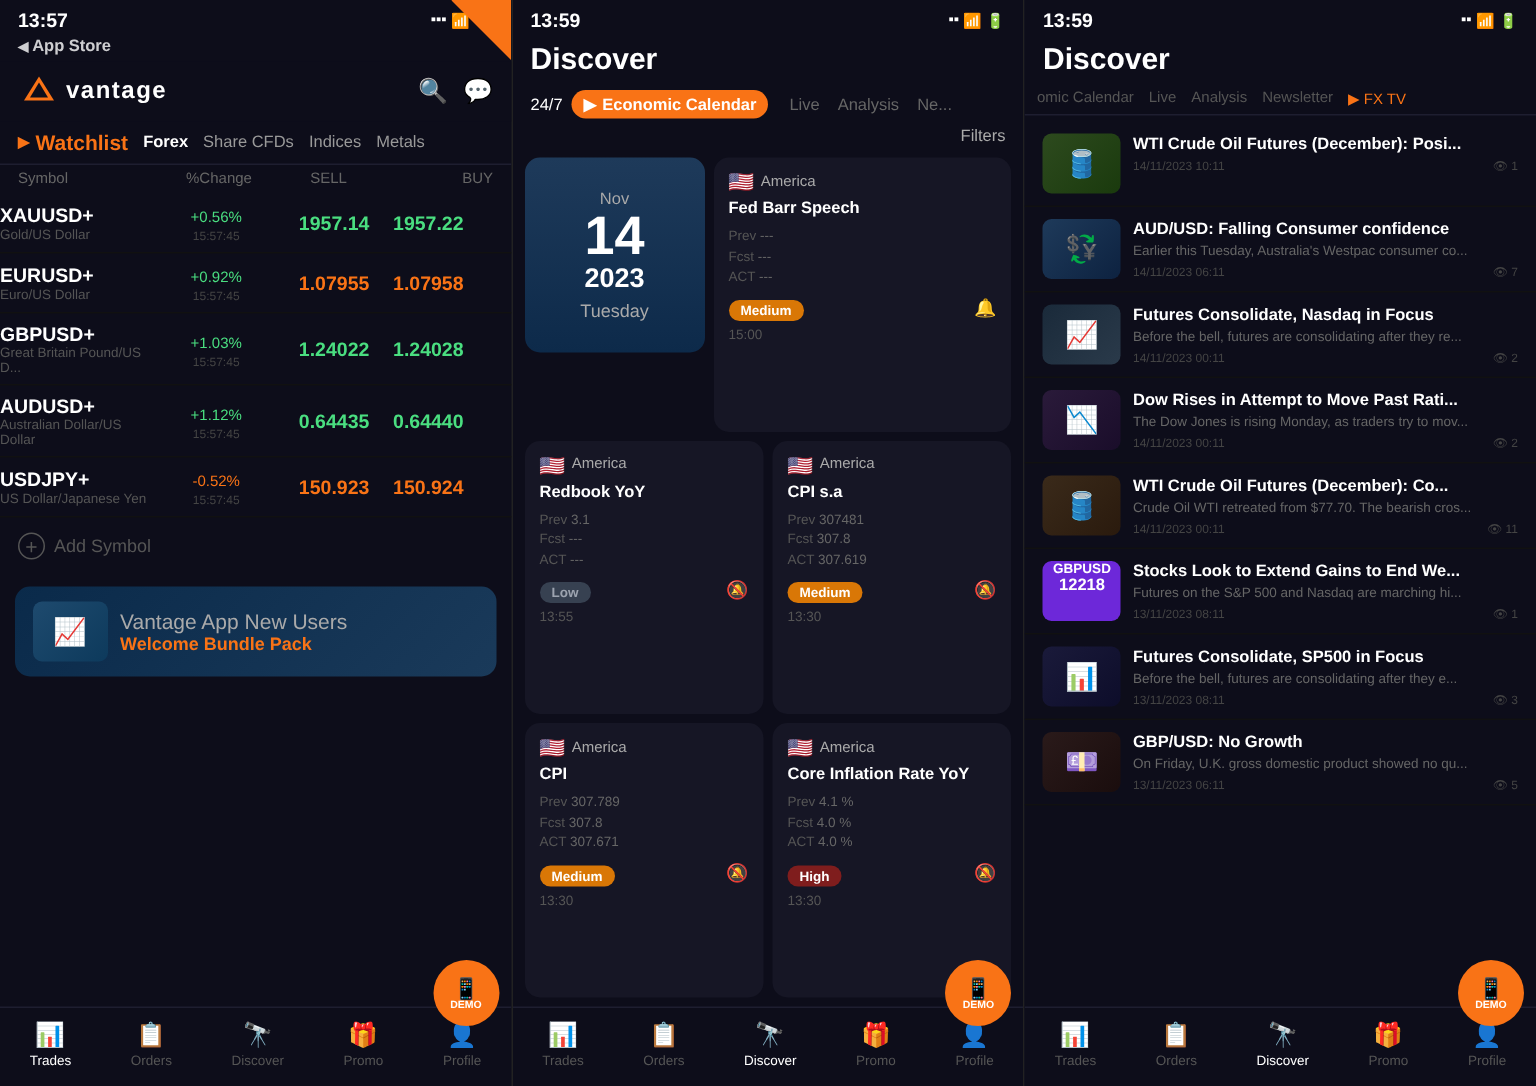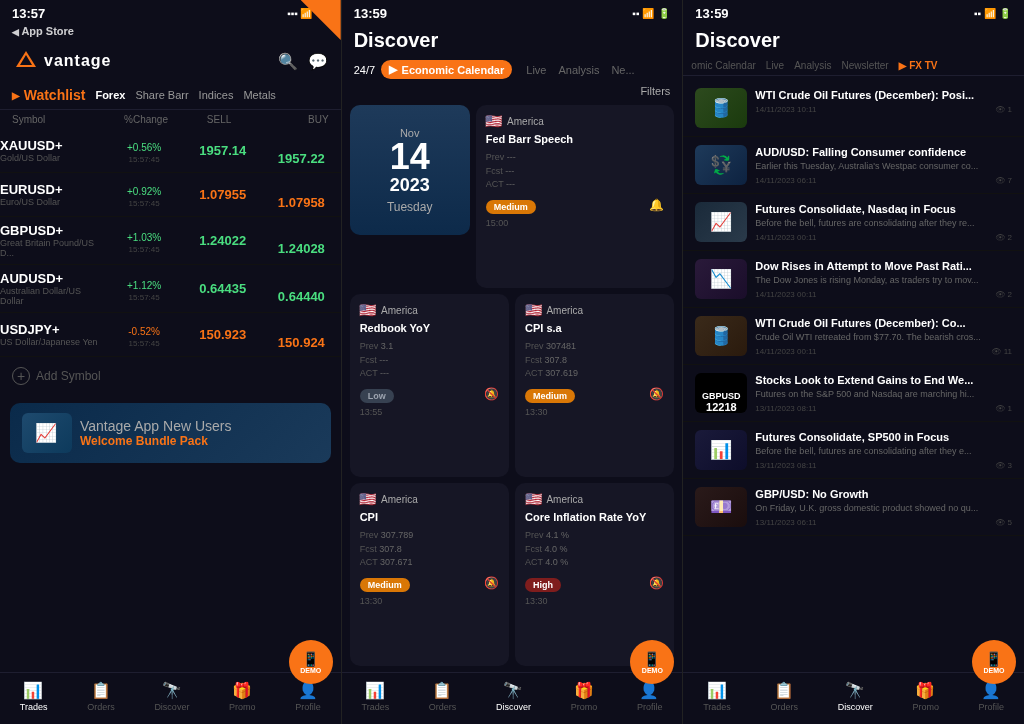--- a/index.html
+++ b/index.html
@@ -114,21 +114,21 @@
     }
     .sym-info { flex: 2; }
     .sym-name { color: #fff; font-size: 13px; font-weight: 700; }
     .sym-full { color: #555; font-size: 9px; }
     .sym-change { flex: 1.5; text-align: center; }
     .sym-change span { font-size: 10px; }
     .sym-change .time-val { display: block; color: #444; font-size: 8px; }
     .positive { color: #4ade80; }
     .negative { color: #f97316; }
     .sym-sell { flex: 1.5; text-align: center; font-size: 13px; font-weight: 700; }
-    .sym-buy { flex: 1.5; text-align: center; font-size: 13px; font-weight: 700; margin-top: 16px; }
+    .sym-buy { flex: 1.5; text-align: left; font-size: 13px; font-weight: 700; }
 
     .add-symbol {
       display: flex;
       align-items: center;
       gap: 6px;
       padding: 10px 12px;
       color: #555;
       font-size: 12px;
       cursor: pointer;
     }
@@ -313,21 +313,21 @@
     .news-views { display: flex; align-items: center; gap: 2px; color: #444; font-size: 8px; }
 
     .s3-subtabs {
       display: flex;
       gap: 10px;
       padding: 4px 8px;
       overflow: hidden;
       border-bottom: 1px solid #1e1e30;
     }
     .s3-subtab { font-size: 10px; color: #555; white-space: nowrap; cursor: pointer; }
-    .s3-subtab.orange { color: #f97316; font-weight: 700; }
+    .s3-subtab.orange { color: #f97316; font-weight: 400; }
 
     .thumb-oil { background: linear-gradient(135deg, #2d4a1e, #1a3a0d); }
     .thumb-aud { background: linear-gradient(135deg, #1e3a5a, #0d2240); }
     .thumb-nasdaq { background: linear-gradient(135deg, #1a2a3a, #2a3a4a); }
     .thumb-dow { background: linear-gradient(135deg, #2a1a3a, #1a0d2a); }
     .thumb-oil2 { background: linear-gradient(135deg, #3a2a1a, #2a1a0d); }
     .thumb-stocks { background: linear-gradient(135deg, #1a3a2a, #0d2a1a); }
     .thumb-futures { background: linear-gradient(135deg, #1a1a3a, #0d0d2a); }
     .thumb-gbp { background: linear-gradient(135deg, #2a1a1a, #1a0d0d); }
   </style>
@@ -362,21 +362,21 @@
       <div class="header-icons">
         <span class="header-icon">🔍</span>
         <span class="header-icon">💬</span>
       </div>
       <div class="orange-badge"></div>
     </div>
 
     <div class="watchlist-header">
       <span class="wl-title">Watchlist</span>
       <span class="wl-tab active">Forex</span>
-      <span class="wl-tab">Share Barr</span>
+      <span class="wl-tab">Share CFDs</span>
       <span class="wl-tab">Indices</span>
       <span class="wl-tab">Metals</span>
     </div>
     <div class="col-headers">
       <span class="col-symbol">Symbol</span>
       <span class="col-change">%Change</span>
       <span class="col-sell">SELL</span>
       <span class="col-buy">BUY</span>
     </div>
 
@@ -703,21 +703,21 @@
         <div class="news-content">
           <div class="news-title">WTI Crude Oil Futures (December): Co...</div>
           <div class="news-desc">Crude Oil WTI retreated from $77.70. The bearish cros...</div>
           <div class="news-meta">
             <span>14/11/2023 00:11</span>
             <span class="news-views">👁 11</span>
           </div>
         </div>
       </div>
       <div class="news-item">
-        <div class="news-thumb thumb-stocks" style="font-size:9px; color:#fff; font-weight:700; display:flex;flex-direction:column;align-items:center;justify-content:flex-end;background:#000000;">GBPUSD<span style="font-size:11px;">12218</span></div>
+        <div class="news-thumb thumb-stocks" style="font-size:9px; color:#fff; font-weight:700; display:flex;flex-direction:column;align-items:center;justify-content:flex-start;background:#6d28d9;">GBPUSD<span style="font-size:11px;">12218</span></div>
         <div class="news-content">
           <div class="news-title">Stocks Look to Extend Gains to End We...</div>
           <div class="news-desc">Futures on the S&amp;P 500 and Nasdaq are marching hi...</div>
           <div class="news-meta">
             <span>13/11/2023 08:11</span>
             <span class="news-views">👁 1</span>
           </div>
         </div>
       </div>
       <div class="news-item">

